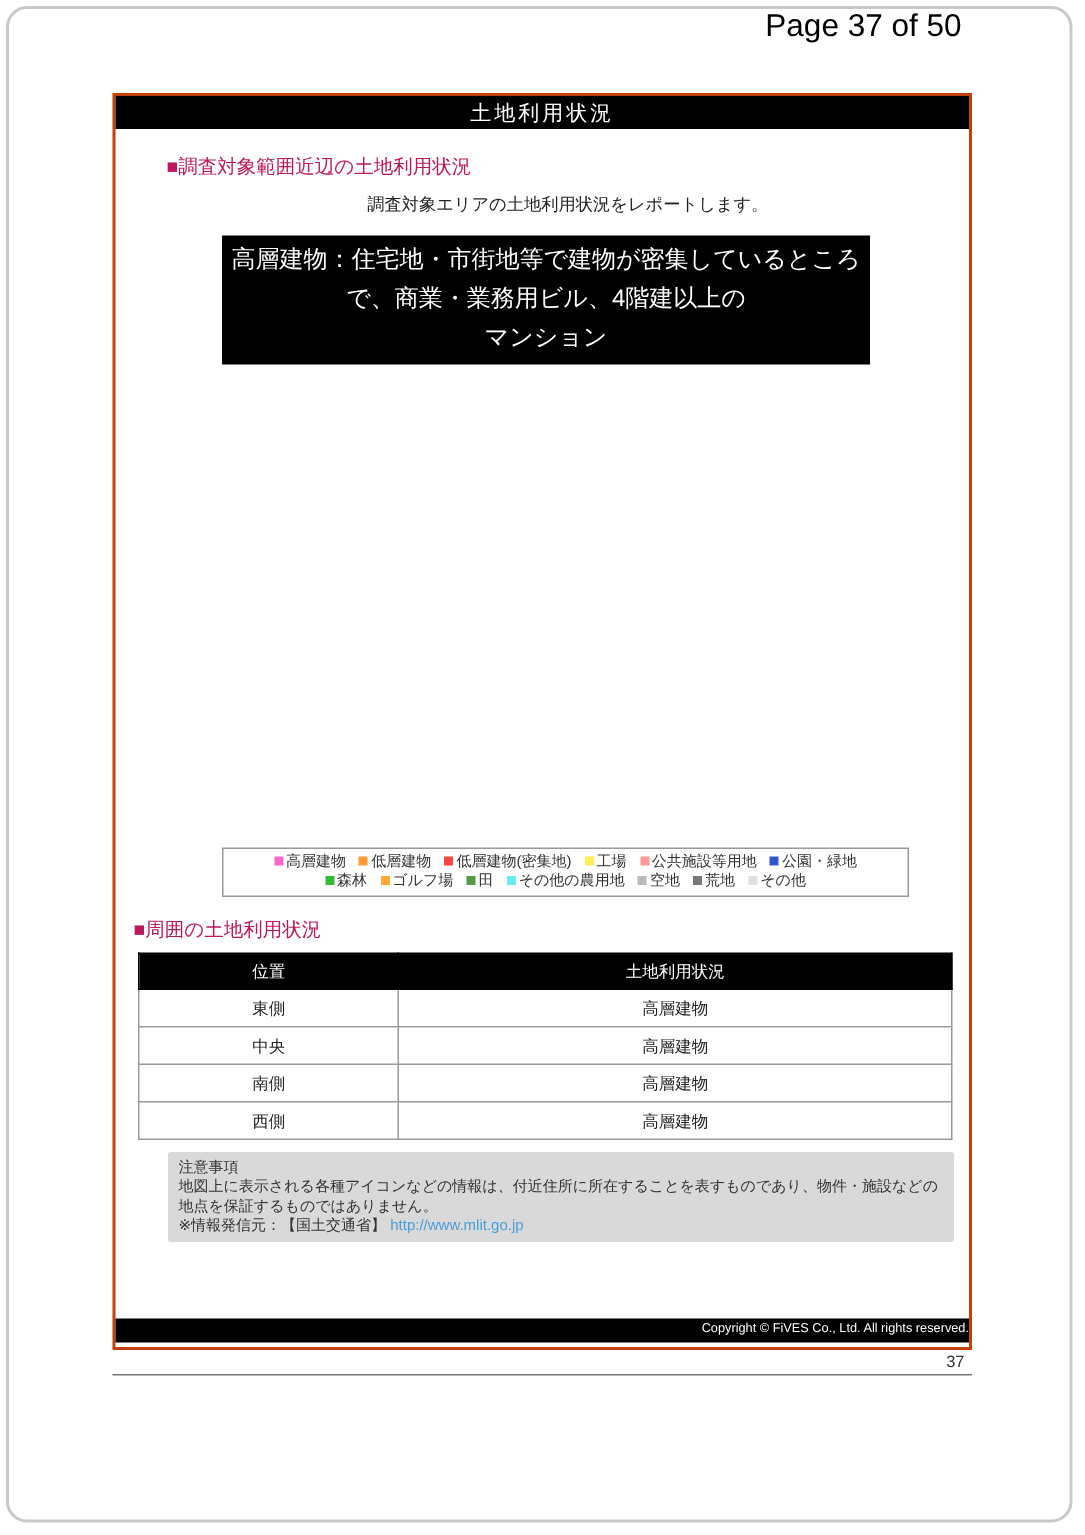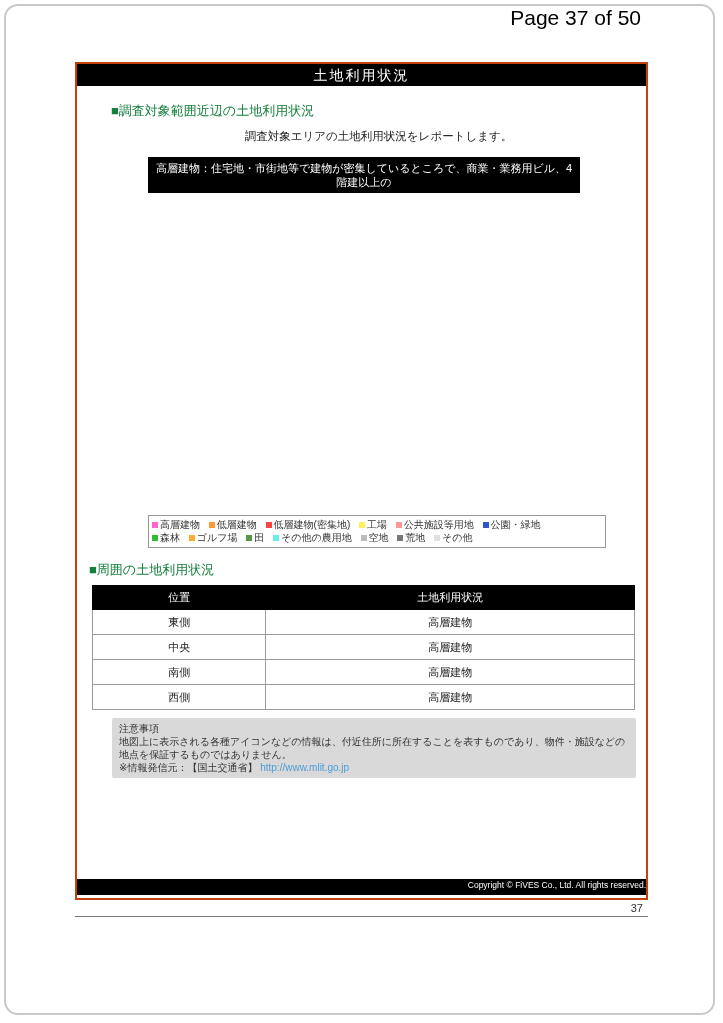--- a/index.html
+++ b/index.html
@@ -18,32 +18,32 @@
     font-size:21px; color:#000;
   }
   .doc {
     position:absolute; left:75px; top:62px; width:573px; height:838px;
     border:2px solid #c2410c; box-sizing:border-box; background:#fff;
   }
   .doc-title {
     background:#000; color:#fff; text-align:center;
     font-size:14px; height:22px; line-height:22px; letter-spacing:2px;
   }
-  .sec-heading { font-size:13px; color:#15803d; }
+  .sec-heading { font-size:13px; color:#be185d;font-family:Liberation Mono, monospace; }
   .sec1-heading { margin:16px 0 0 34px; }
   .sec1-desc { margin:9px 0 0 34px; font-size:11.5px; color:#222;text-align:center; }
   .highlight-box {
     margin:13px 0 0 71px; width:432px; background:#000; color:#fff;
-    font-size:11px; line-height:14px; text-align:center;
+    font-size:16px; line-height:26px; text-align:center;
     padding:4px 6px; box-sizing:border-box;
   }
   .map-area { height:322px; }
   .legend-box {
     margin:0 0 0 71px; width:458px; border:1px solid #999;
-    font-size:10px; color:#333; line-height:13px;
+    text-align:center; font-size:10px; color:#333; line-height:13px;
     padding:2px 0 3px 0; box-sizing:border-box; background:#fff;
   }
   .legend-item { white-space:nowrap; margin:0 3px; }
   .swatch {
     display:inline-block; width:6px; height:6px; margin-right:2px;
     vertical-align:baseline;
   }
   .sec2-heading { margin:13px 0 0 12px; }
   .land-table {
     margin:6px 0 0 15px; width:543px; border-collapse:collapse;
@@ -86,20 +86,21 @@
 <div class="doc">
 
   <div class="doc-title">土地利用状況</div>
 
   <div class="sec-heading sec1-heading">■調査対象範囲近辺の土地利用状況</div>
 
   <div class="sec1-desc">調査対象エリアの土地利用状況をレポートします。</div>
 
   <div class="highlight-box">
     <div>高層建物：住宅地・市街地等で建物が密集しているところで、商業・業務用ビル、4階建以上の</div>
+    <div>マンション</div>
   </div>
 
   <div class="map-area"></div>
 
   <div class="legend-box">
     <div>
       <span class="legend-item"><span class="swatch" style="background-color: rgb(255, 102, 204);"></span><span>高層建物</span></span>
       <span class="legend-item"><span class="swatch" style="background-color: rgb(255, 153, 51);"></span><span>低層建物</span></span>
       <span class="legend-item"><span class="swatch" style="background-color: rgb(255, 68, 68);"></span><span>低層建物(密集地)</span></span>
       <span class="legend-item"><span class="swatch" style="background-color: rgb(255, 238, 85);"></span><span>工場</span></span>

